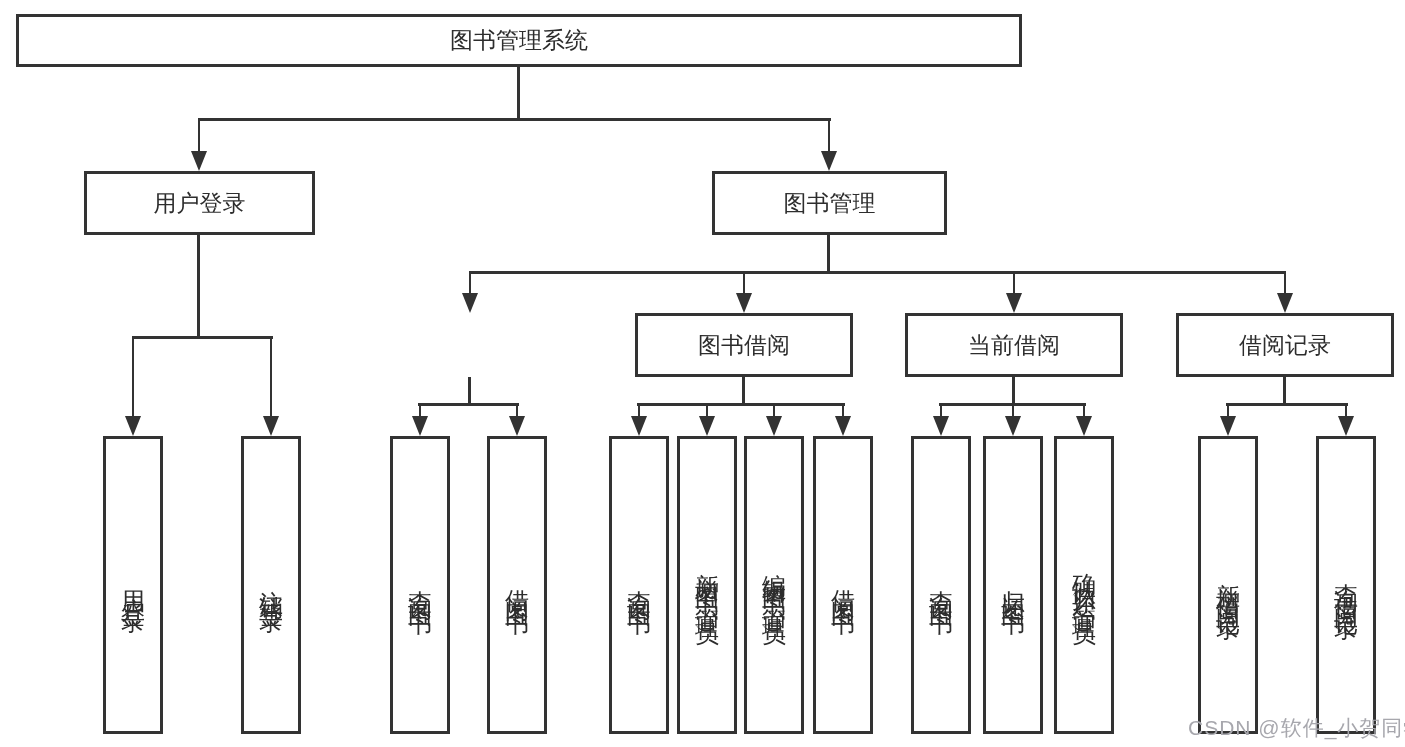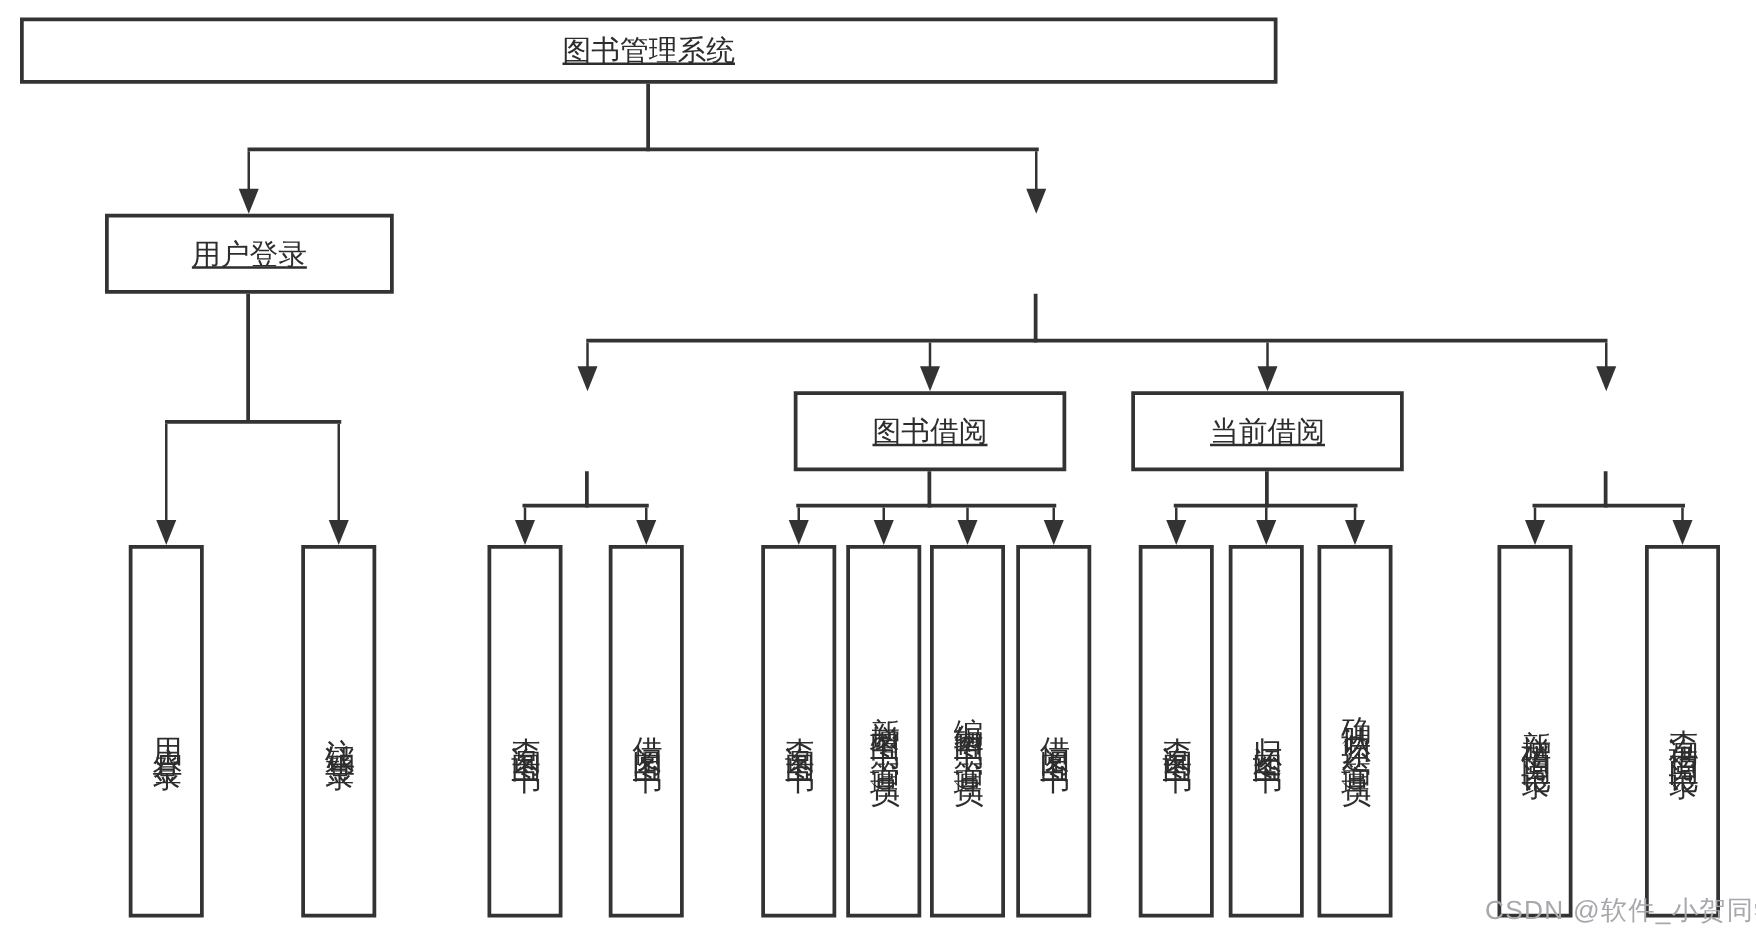--- a/index.html
+++ b/index.html
@@ -19,21 +19,20 @@
   }
   
   .node{
     position:absolute;
     box-sizing:border-box;
     border:3px solid var(--line);
     background:var(--bg);
     display:flex;align-items:center;justify-content:center;
     font-size:23px;
     white-space:nowrap;
-    text-decoration:underline;
   }
   .leaf{
     position:absolute;
     box-sizing:border-box;
     width:60px;height:298px;
     border:3px solid var(--line);
     background:var(--bg);
     writing-mode:vertical-rl;
     text-orientation:mixed;
     text-align:center;
@@ -63,30 +62,36 @@
 <div class="canvas">
 
   <div class="node" style="left:16px;top:14px;width:1006px;height:53px;">
     <span>图书管理系统</span>
   </div>
 
   <div class="node" style="left:84px;top:171px;width:231px;height:64px;">
     <span>用户登录</span>
   </div>
 
+  <div class="node" style="left:712px;top:171px;width:235px;height:64px;">
+    <span>图书管理</span>
+  </div>
 
 
   <div class="node" style="left:905px;top:313px;width:218px;height:64px;">
     <span>当前借阅</span>
   </div>
 
   <div class="node" style="left:635px;top:313px;width:218px;height:64px;">
     <span>图书借阅</span>
   </div>
 
+  <div class="node" style="left:1176px;top:313px;width:218px;height:64px;">
+    <span>借阅记录</span>
+  </div>
 
   <div class="leaf" style="left:103px;top:436px;">用户登录</div>
   <div class="leaf" style="left:241px;top:436px;">注销登录</div>
 
   <div class="leaf" style="left:390px;top:436px;">查询图书</div>
   <div class="leaf" style="left:487px;top:436px;">借阅图书</div>
 
   <div class="leaf" style="left:609px;top:436px;">查询图书</div>
   <div class="leaf" style="left:677px;top:436px;">新增图书（管理员）</div>
   <div class="leaf" style="left:744px;top:436px;">编辑图书（管理员）</div>

